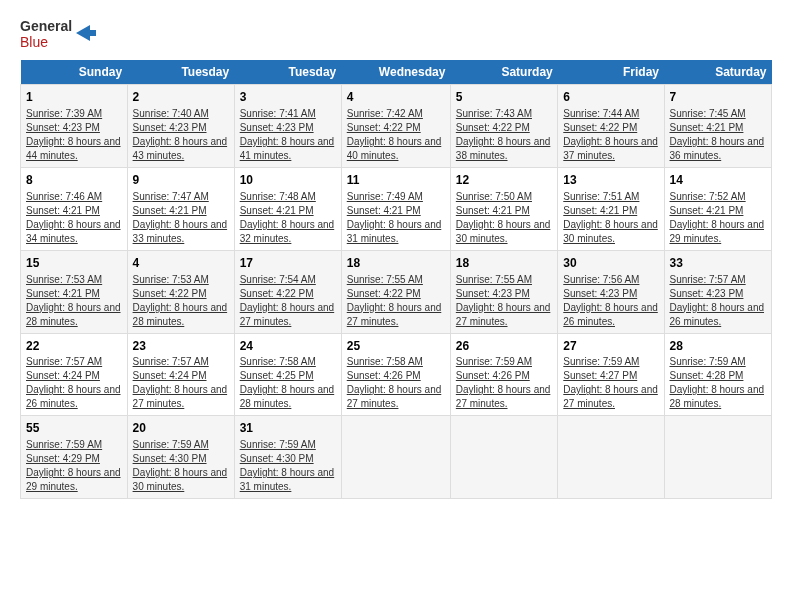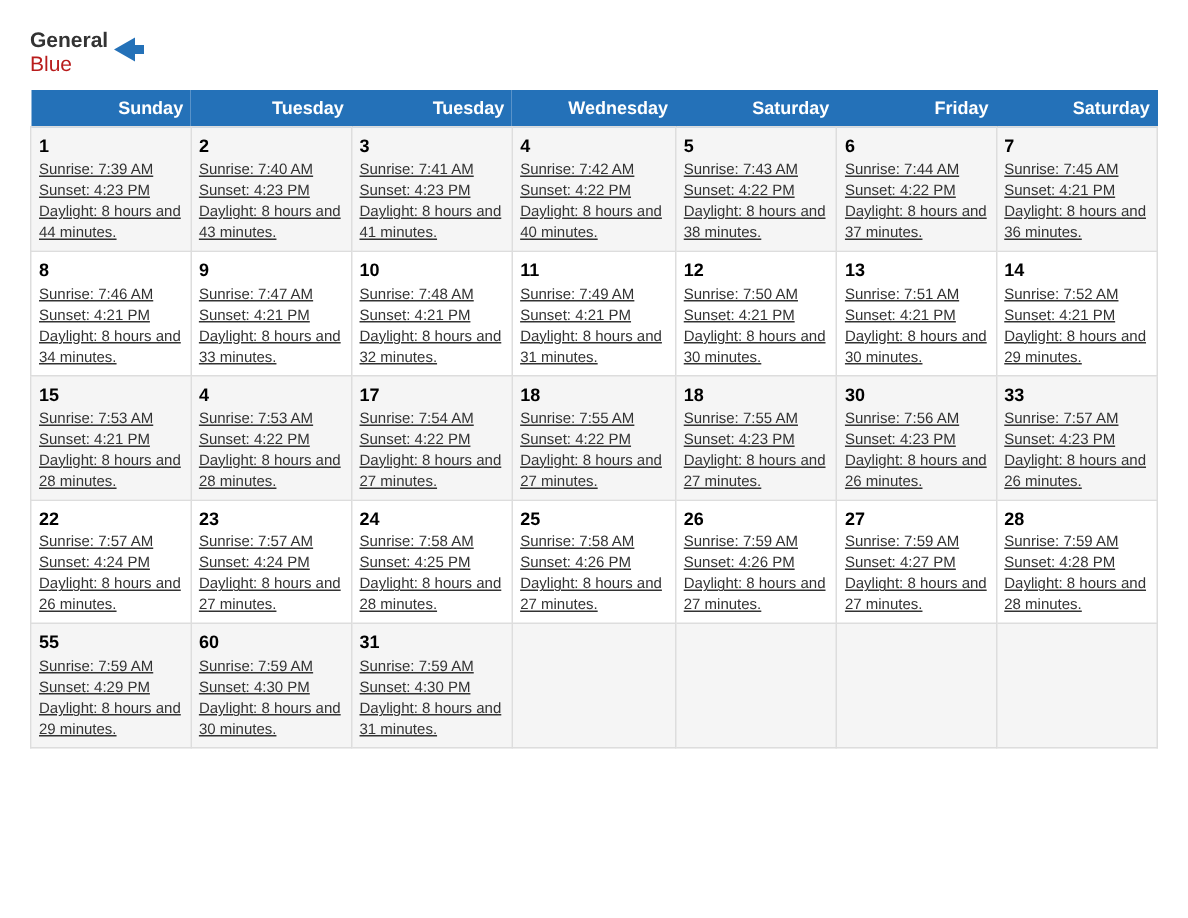--- a/index.html
+++ b/index.html
@@ -143,21 +143,21 @@
           <td><span class="day-num">22</span><span class="day-info">Sunrise: 7:57 AM<br>Sunset: 4:24 PM<br>Daylight: 8 hours and 26 minutes.</span></td>
           <td><span class="day-num">23</span><span class="day-info">Sunrise: 7:57 AM<br>Sunset: 4:24 PM<br>Daylight: 8 hours and 27 minutes.</span></td>
           <td><span class="day-num">24</span><span class="day-info">Sunrise: 7:58 AM<br>Sunset: 4:25 PM<br>Daylight: 8 hours and 28 minutes.</span></td>
           <td><span class="day-num">25</span><span class="day-info">Sunrise: 7:58 AM<br>Sunset: 4:26 PM<br>Daylight: 8 hours and 27 minutes.</span></td>
           <td><span class="day-num">26</span><span class="day-info">Sunrise: 7:59 AM<br>Sunset: 4:26 PM<br>Daylight: 8 hours and 27 minutes.</span></td>
           <td><span class="day-num">27</span><span class="day-info">Sunrise: 7:59 AM<br>Sunset: 4:27 PM<br>Daylight: 8 hours and 27 minutes.</span></td>
           <td><span class="day-num">28</span><span class="day-info">Sunrise: 7:59 AM<br>Sunset: 4:28 PM<br>Daylight: 8 hours and 28 minutes.</span></td>
         </tr>
         <tr>
           <td><span class="day-num">55</span><span class="day-info">Sunrise: 7:59 AM<br>Sunset: 4:29 PM<br>Daylight: 8 hours and 29 minutes.</span></td>
-          <td><span class="day-num">60</span><span class="day-info">Sunrise: 7:59 AM<br>Sunset: 4:30 PM<br>Daylight: 8 hours and 30 minutes.</span></td>
+          <td><span class="day-num">20</span><span class="day-info">Sunrise: 7:59 AM<br>Sunset: 4:30 PM<br>Daylight: 8 hours and 30 minutes.</span></td>
           <td><span class="day-num">31</span><span class="day-info">Sunrise: 7:59 AM<br>Sunset: 4:30 PM<br>Daylight: 8 hours and 31 minutes.</span></td>
           <td></td>
           <td></td>
           <td></td>
           <td></td>
         </tr>
       </tbody>
   </table>
 </div>
 

